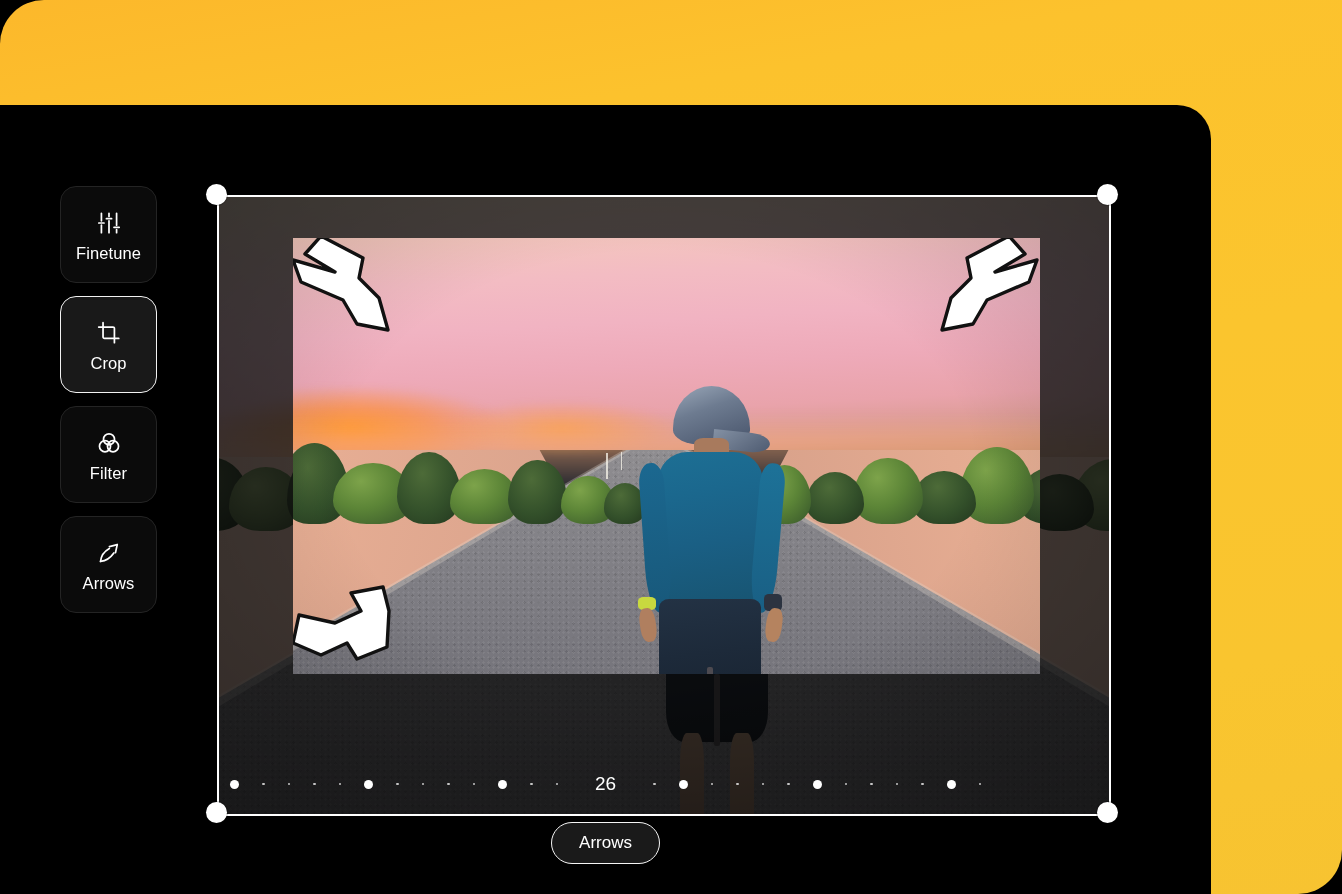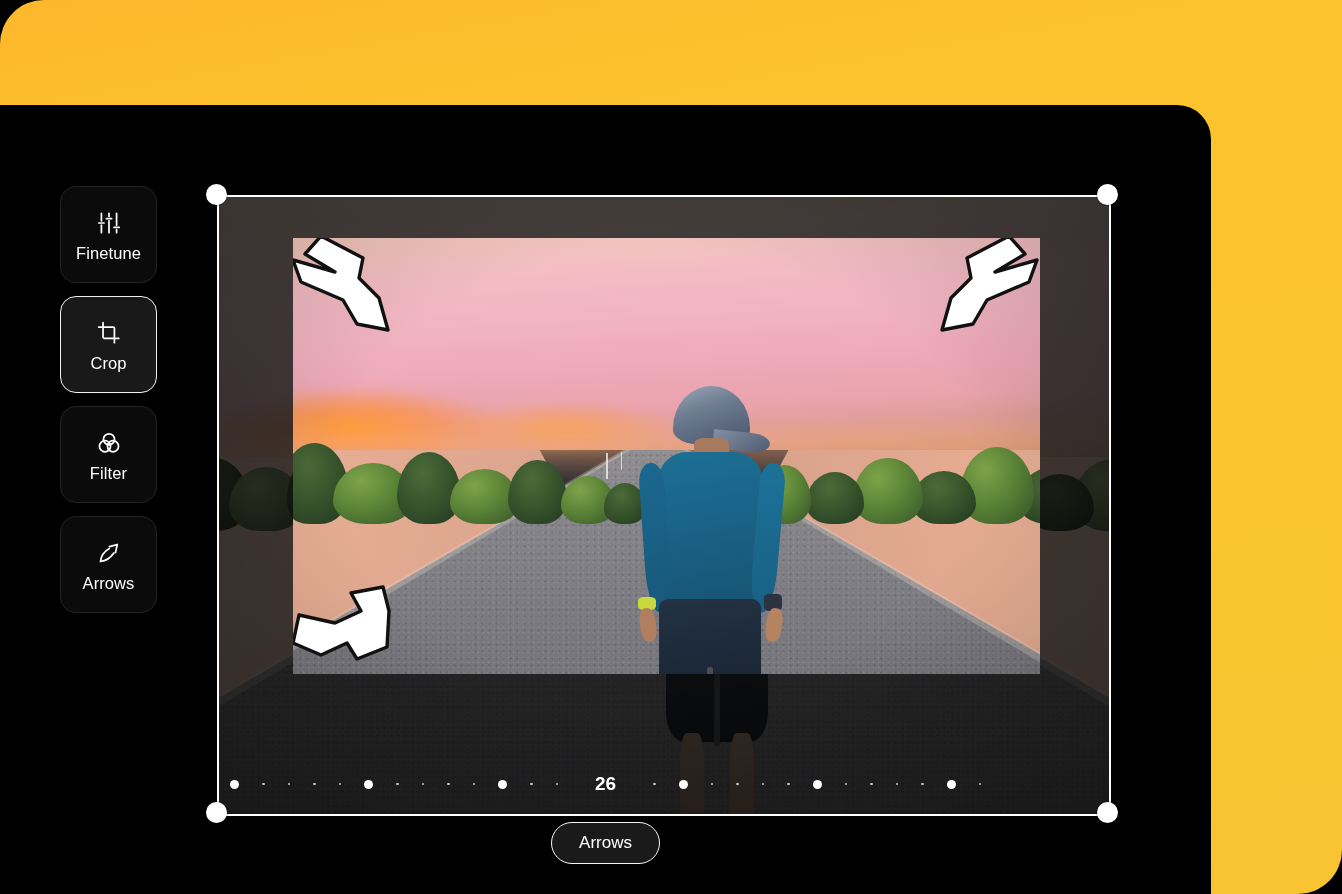--- a/index.html
+++ b/index.html
@@ -266,21 +266,20 @@
 
   
   #ruler-row {
     position: absolute;
     left: 0; top: 672px;      
     width: 1211px; height: 14px;
     display: flex;
     align-items: center;
     justify-content: center;
     gap: 0;
-    font-weight: bold;
   }
   .ruler-half { display:flex; align-items:center; height:14px; }
   .rdot { border-radius: 50%; background: #ffffff; flex: 0 0 auto; }
   .rdot.major { width: 9px; height: 9px; margin: 0 11.5px; }
   .rdot.tiny  { width: 2.5px; height: 2.5px; margin: 0 11.5px; opacity:.75; }
   #ruler-value {
     color: #ffffff;
     font-size: 19px;
     width: 72px;
     text-align: center;

